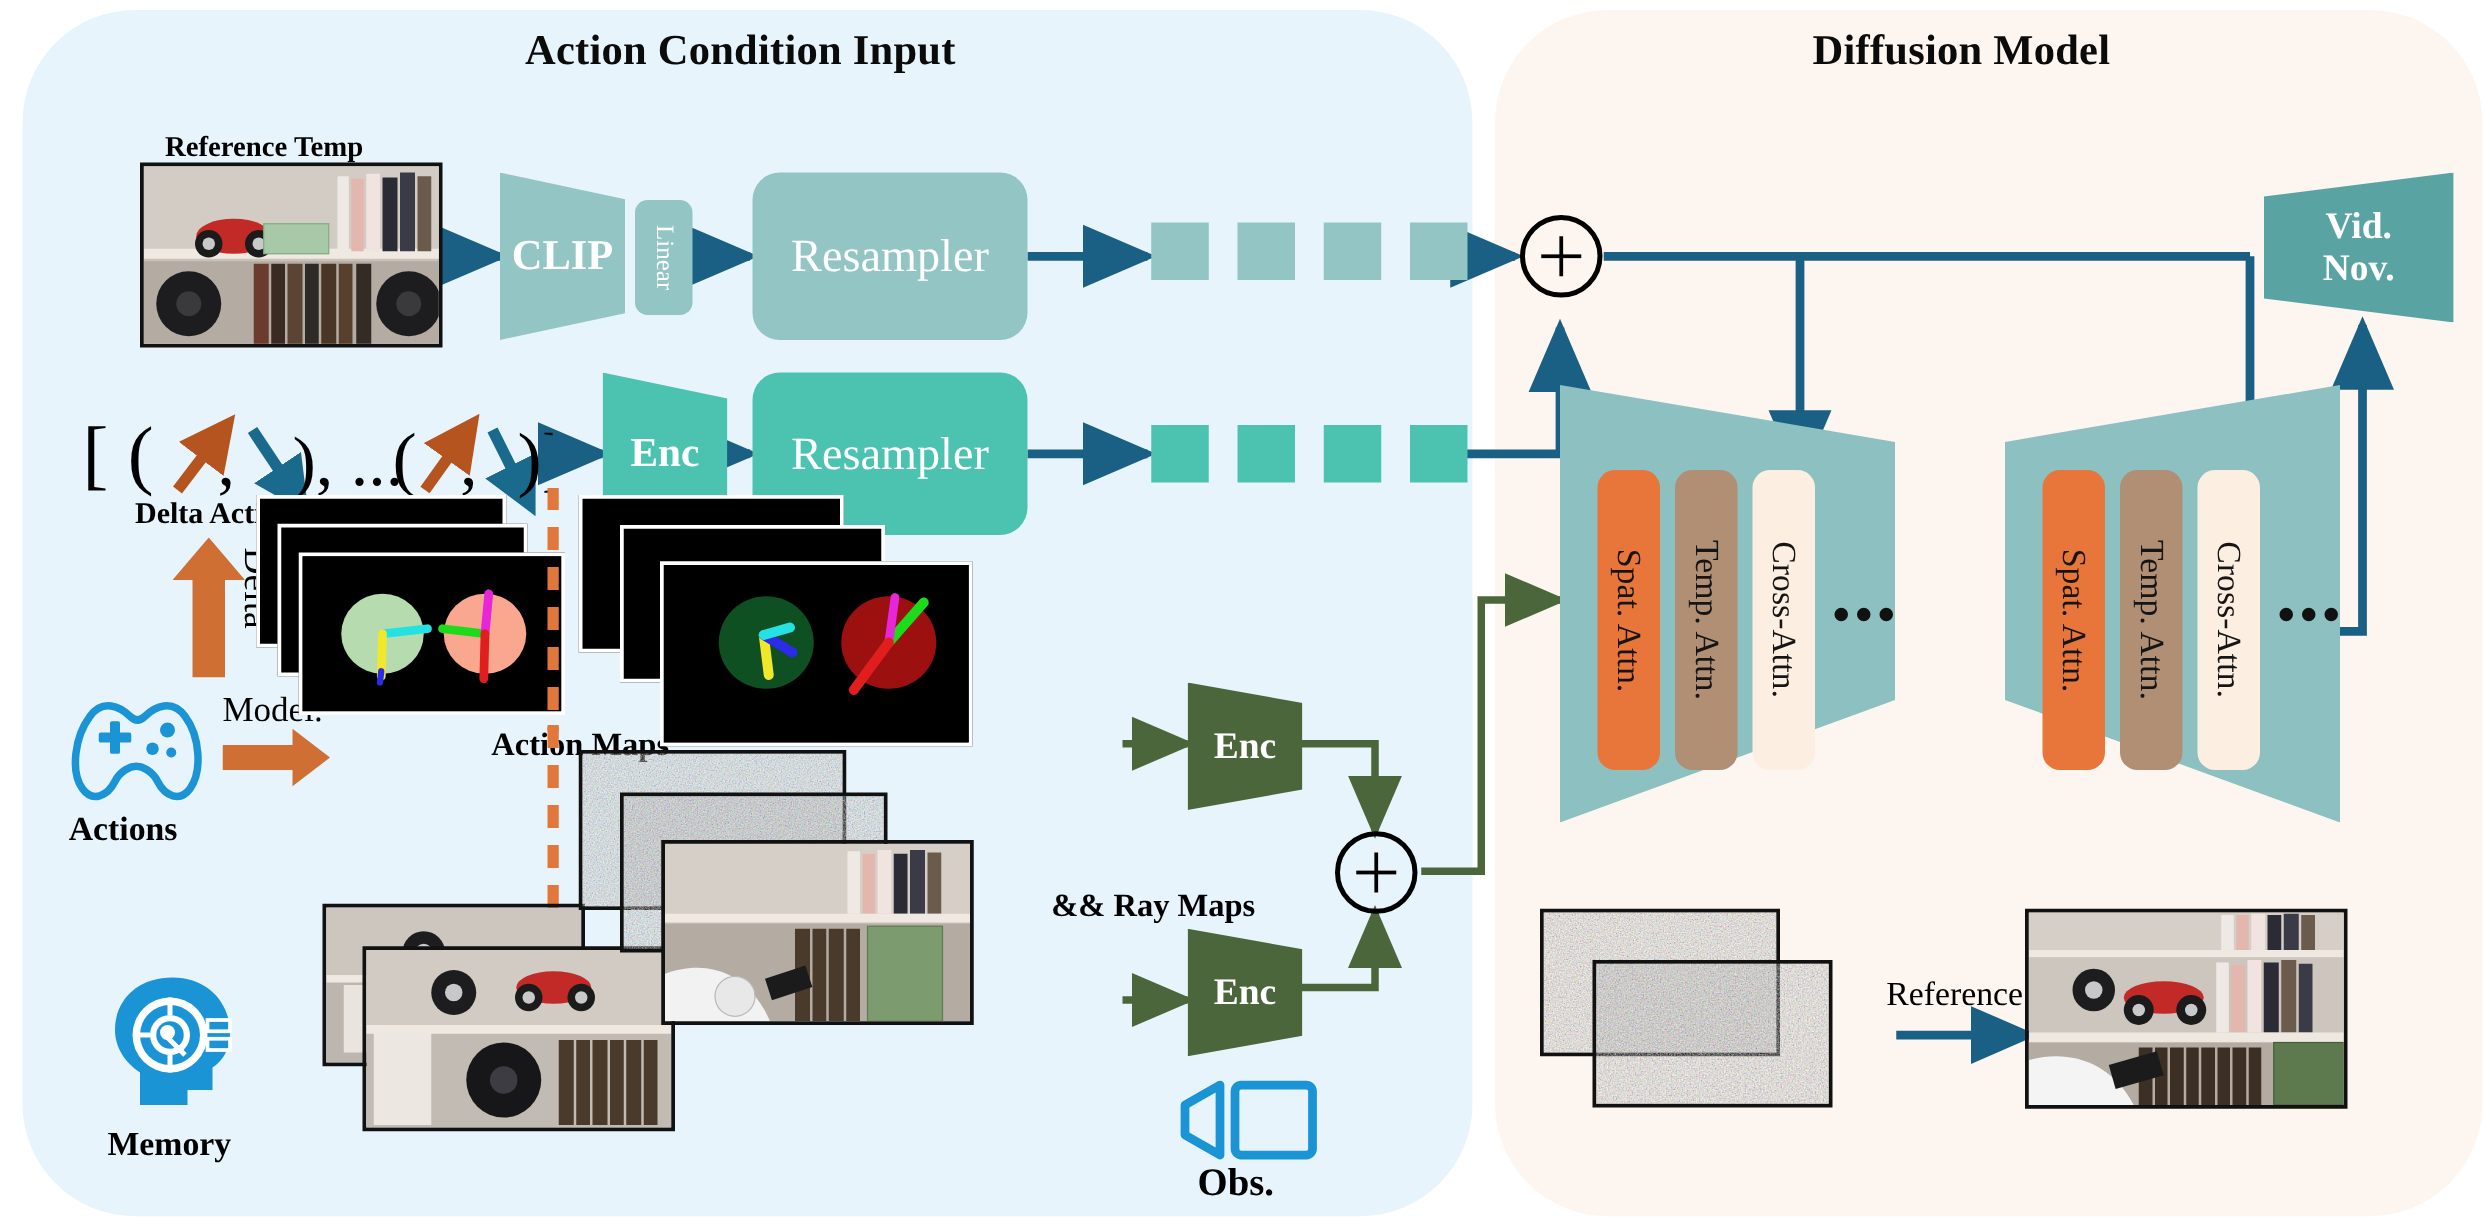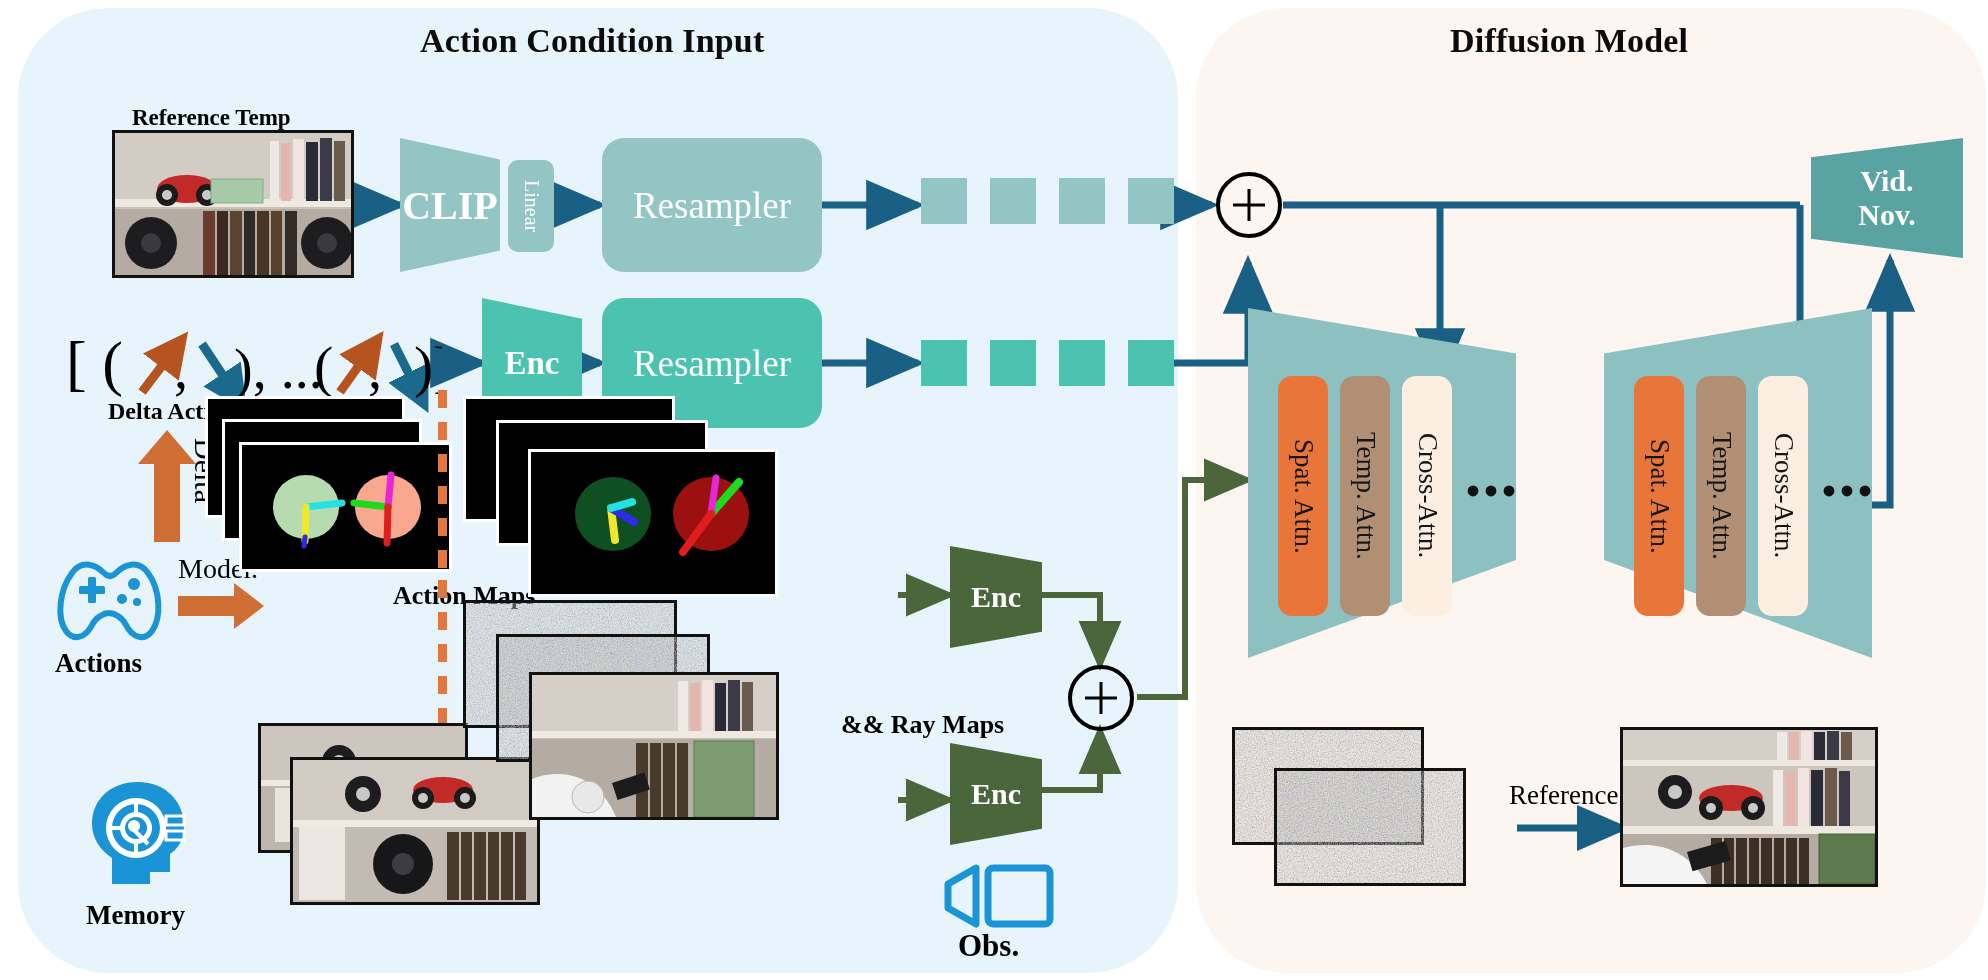--- a/index.html
+++ b/index.html
@@ -185,21 +185,21 @@
         <rect x="156" y="78" width="11" height="66" fill="#57402e"></rect>
         <rect x="170" y="78" width="12" height="66" fill="#332b26"></rect>
         <circle cx="36" cy="110" r="26" fill="#1d1d1f"></circle>
         <circle cx="36" cy="110" r="10" fill="#3a3a3d"></circle>
         <circle cx="212" cy="110" r="26" fill="#1d1d1f"></circle>
         <circle cx="212" cy="110" r="10" fill="#3a3a3d"></circle>
       </g>
     </svg>
   </div>
 
-  <div class="trap" style="left:400px; top:138px; width:100px; height:134px; --c:#92c5c4; font-size:40px;">
+  <div class="trap" style="left:400px; top:138px; width:100px; height:134px; --c:#92c5c4; font-size:34px;">
     <span>CLIP</span>
   </div>
 
   <div class="rbox" style="left:508px; top:160px; width:46px; height:92px; background:#92c5c4; border-radius:10px;">
     <span style="writing-mode:vertical-rl; font-size:20px; color:#fff;">Linear</span>
   </div>
 
   <div class="rbox" style="left:602px; top:138px; width:220px; height:134px; background:#92c5c4; font-size:37px;">
     <span>Resampler</span>
   </div>

